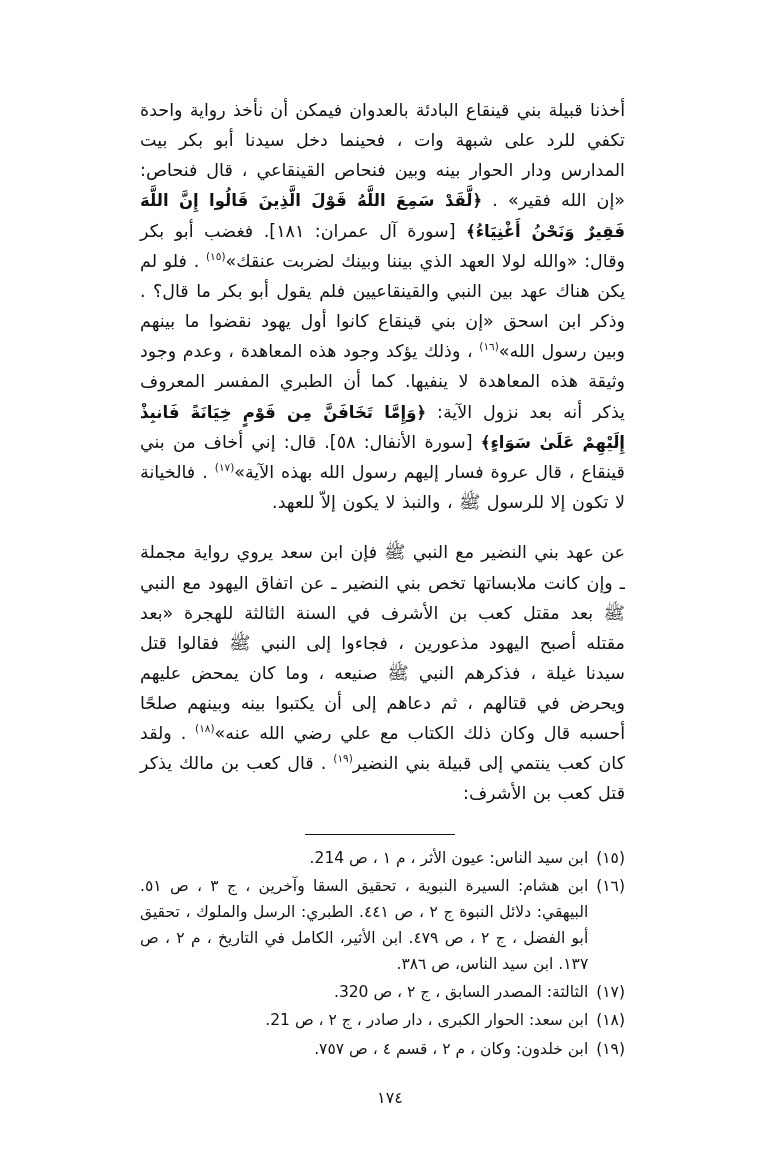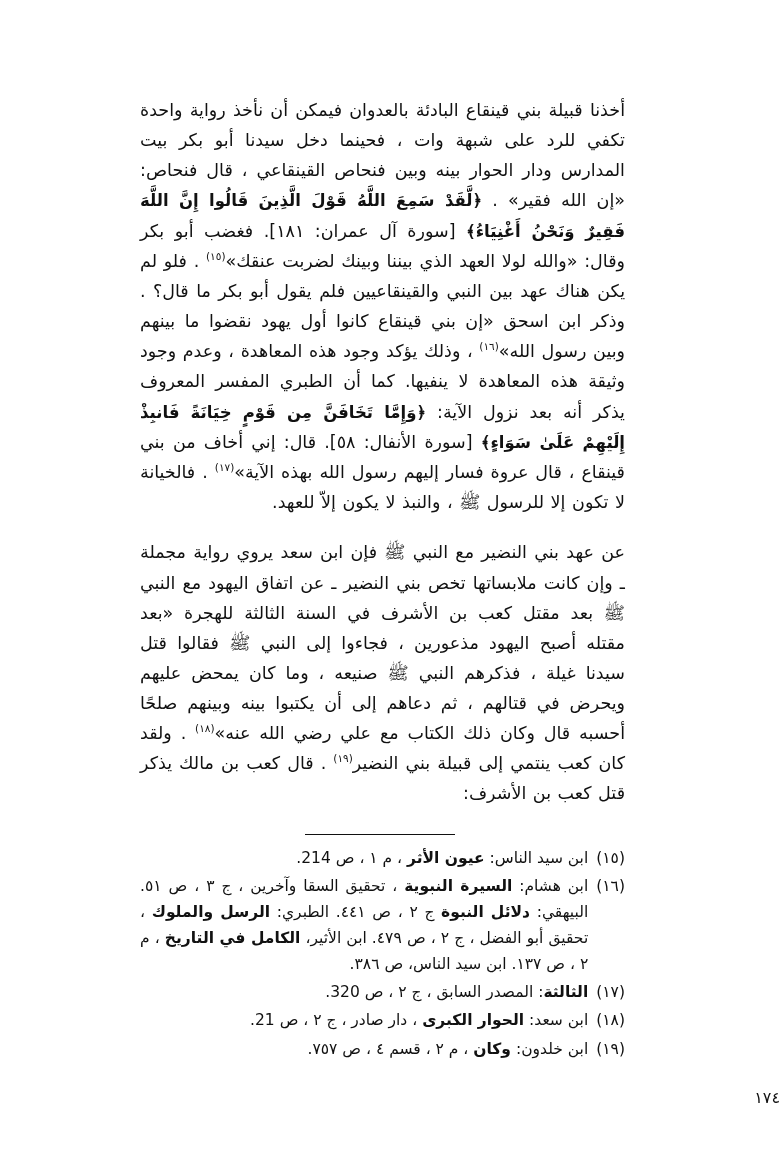--- a/index.html
+++ b/index.html
@@ -41,21 +41,21 @@
   }
   .indent {
     text-indent: 38px;
   }
   .quran {
     font-family: "DejaVu Sans", "Liberation Sans", sans-serif;
     font-weight: bold;
     font-size: 16.5px;
   }
   .bold {
-    font-weight: bold;
+    font-weight: normal;
   }
   sup.fn {
     font-size: 10.5px;
     vertical-align: super;
     line-height: 0;
   }
   .sep {
     margin: 26px 0 10px 0;
     width: 150px;
     height: 0;
@@ -80,21 +80,21 @@
     white-space: nowrap;
   }
   .note-text {
     flex: 1 1 auto;
   }
   .pagenum {
     position: absolute;
     bottom: 63px;
     left: 0;
     width: 780px;
-    text-align: right;
+    text-align: center;
     font-size: 16px;
     letter-spacing: 1px;
   }
 </style>
 </head>
 <body>
 
 <div class="page">
 
   <div class="body-text">

